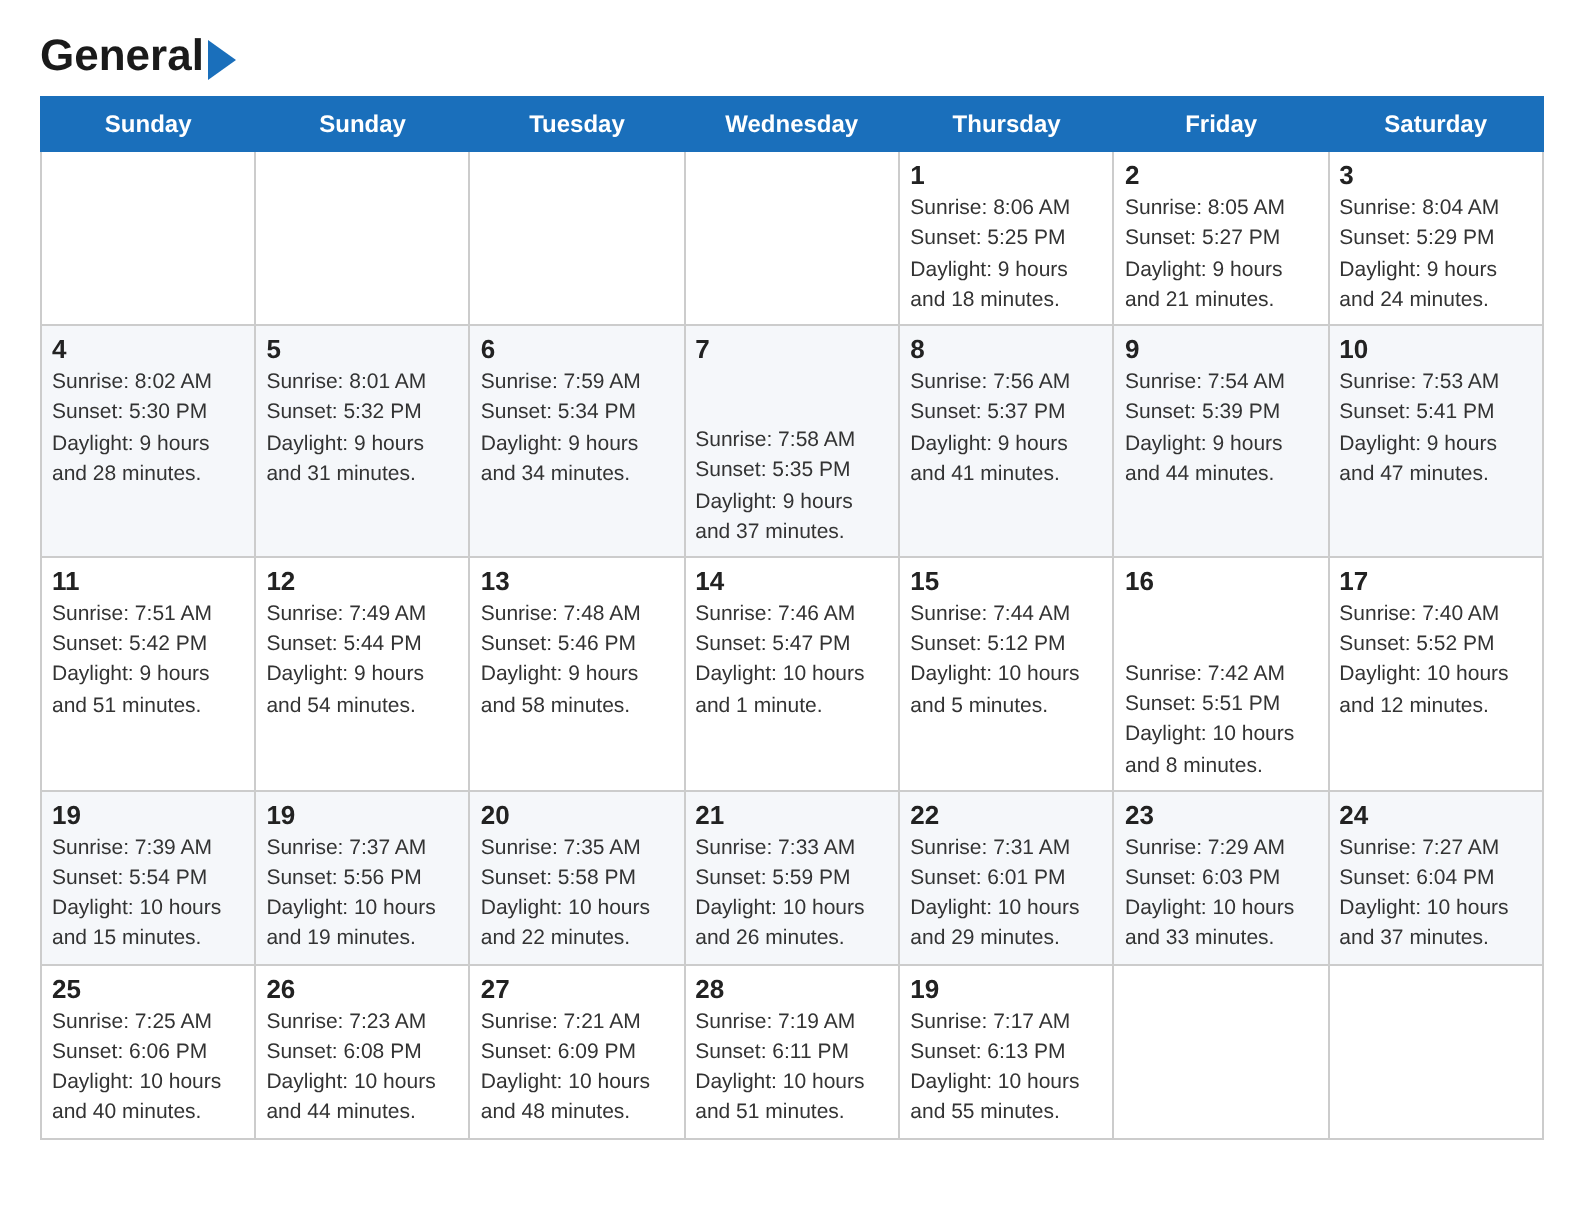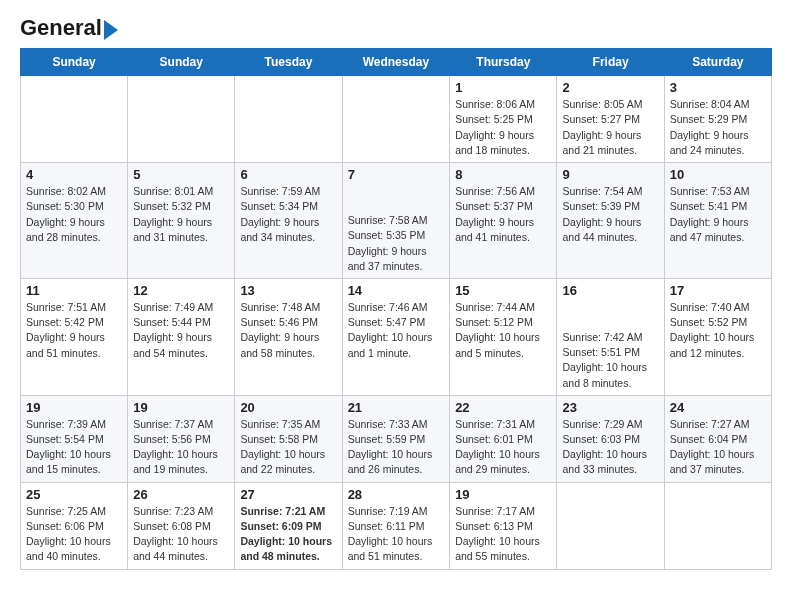--- a/index.html
+++ b/index.html
@@ -304,21 +304,21 @@
         </td>
         <td>
           <div class="day-number">26</div>
           <div class="day-info" style="white-space: pre-line;">Sunrise: 7:23 AM
 Sunset: 6:08 PM
 Daylight: 10 hours
 and 44 minutes.</div>
         </td>
         <td>
           <div class="day-number">27</div>
-          <div class="day-info" style="white-space: pre-line; font-weight: bold;">Sunrise: 7:21 AM
+          <div class="day-info" style="white-space: pre-line;">Sunrise: 7:21 AM
 Sunset: 6:09 PM
 Daylight: 10 hours
 and 48 minutes.</div>
         </td>
         <td>
           <div class="day-number">28</div>
           <div class="day-info" style="white-space: pre-line;">Sunrise: 7:19 AM
 Sunset: 6:11 PM
 Daylight: 10 hours
 and 51 minutes.</div>

